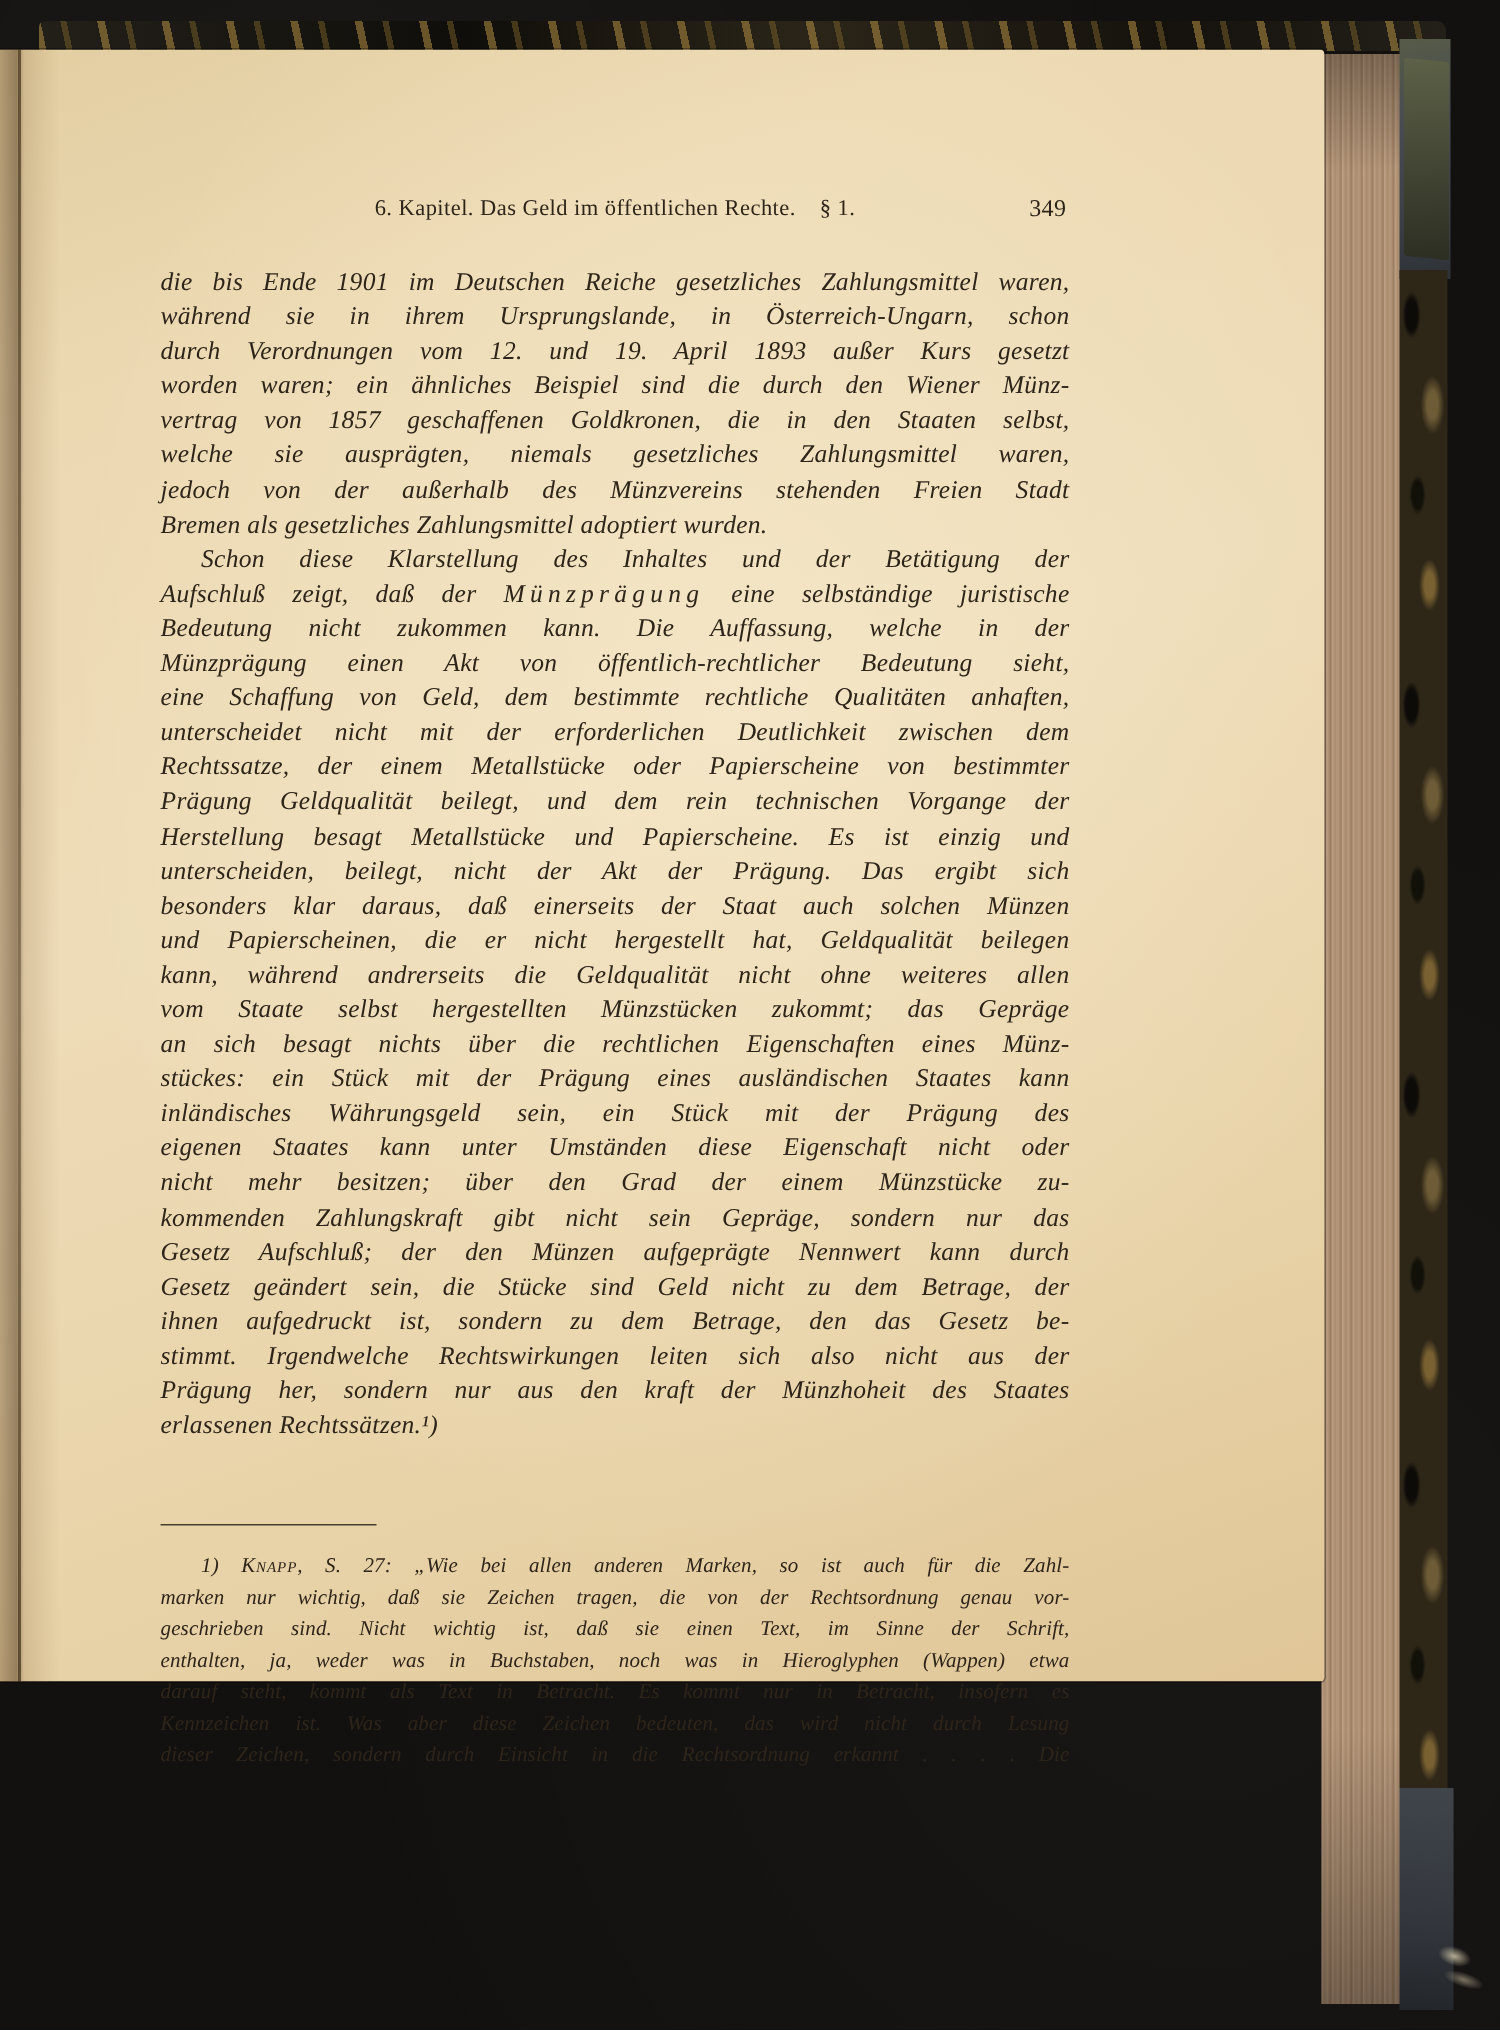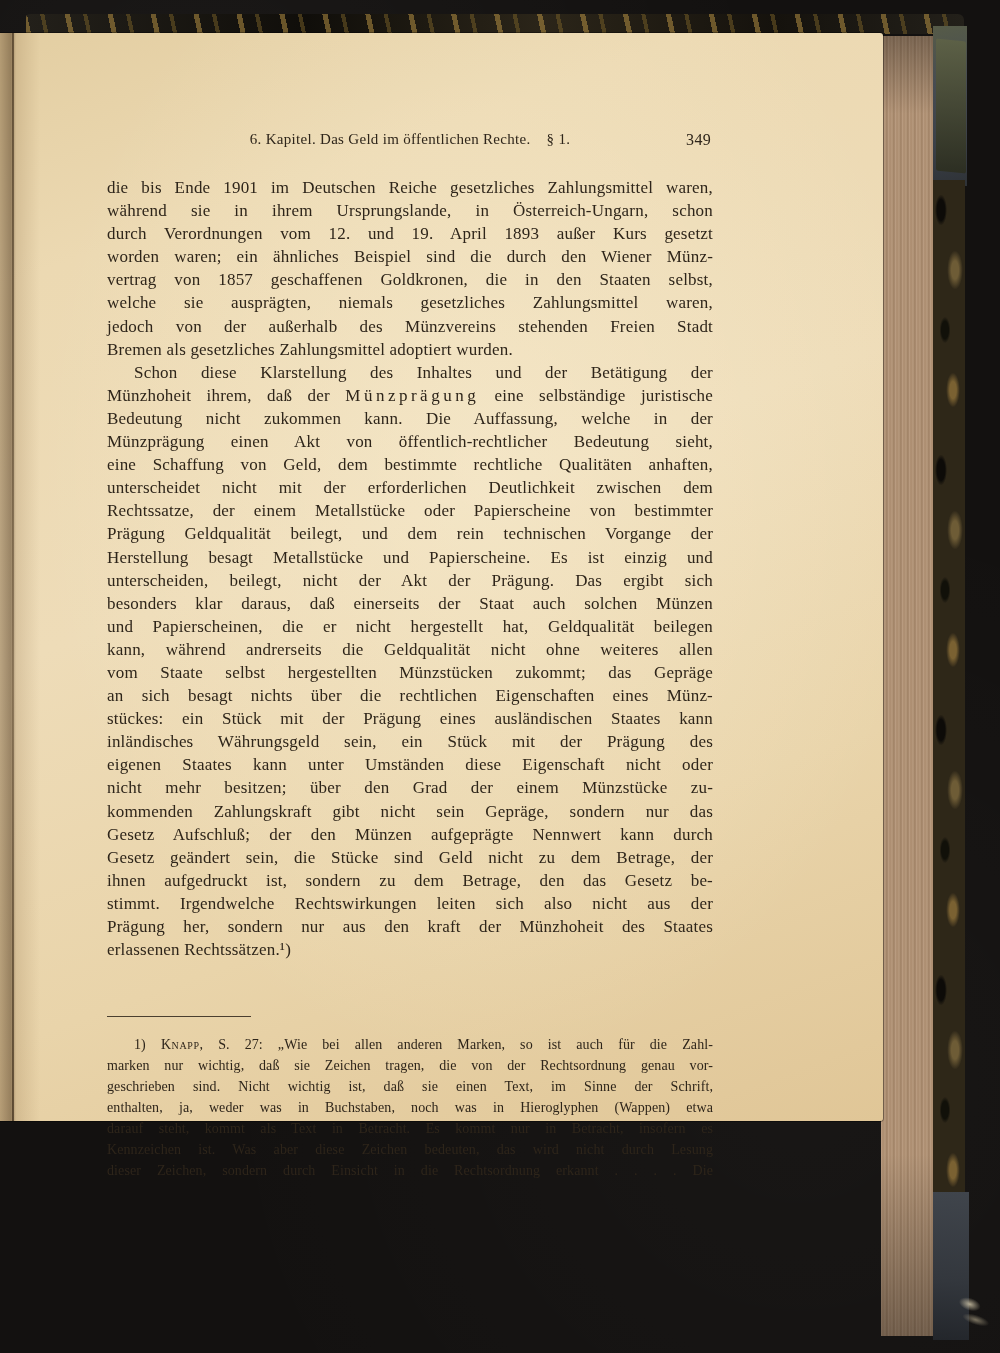--- a/index.html
+++ b/index.html
@@ -101,20 +101,21 @@
   .footnote-rule{
     position:absolute;left:107px;top:983px;width:144px;height:0;
     border-top:1.6px solid rgba(46,37,26,0.85);
   }
   .footnote{top:1001px;font-size:14px;line-height:21px;letter-spacing:0.1px;}
 
   .tline{
     text-align:justify;
     text-align-last:justify;
     min-height:1em;
+    font-style:italic;
   }
   .tline.endline{text-align-last:left;}
   .tline.indent{text-indent:27px;}
   .sperr{letter-spacing:3.5px;}
   .smallcaps{font-variant:small-caps;letter-spacing:0.6px;}
 </style>
 </head>
 <body>
 
 <div class="stage">
@@ -143,21 +144,21 @@
           <div class="tline"><span>während sie in ihrem Ursprungslande, in Österreich-Ungarn, schon</span></div>
           <div class="tline"><span>durch Verordnungen vom 12. und 19. April 1893 außer Kurs gesetzt</span></div>
           <div class="tline"><span>worden waren; ein ähnliches Beispiel sind die durch den Wiener Münz-</span></div>
           <div class="tline"><span>vertrag von 1857 geschaffenen Goldkronen, die in den Staaten selbst,</span></div>
           <div class="tline"><span>welche sie ausprägten, niemals gesetzliches Zahlungsmittel waren,</span></div>
           <div class="tline"><span>jedoch von der außerhalb des Münzvereins stehenden Freien Stadt</span></div>
           <div class="tline endline"><span>Bremen als gesetzliches Zahlungsmittel adoptiert wurden.</span></div>
         </div>
       <div class="para">
           <div class="tline indent"><span>Schon diese Klarstellung des Inhaltes und der Betätigung der</span></div>
-          <div class="tline"><span>Münzhoheit ihrem, daß der </span><span class="sperr">Münzprägung</span><span> eine selbständige juristische</span></div>
+          <div class="tline"><span>Aufschluß zeigt, daß der </span><span class="sperr">Münzprägung</span><span> eine selbständige juristische</span></div>
           <div class="tline"><span>Bedeutung nicht zukommen kann. Die Auffassung, welche in der</span></div>
           <div class="tline"><span>Münzprägung einen Akt von öffentlich-rechtlicher Bedeutung sieht,</span></div>
           <div class="tline"><span>eine Schaffung von Geld, dem bestimmte rechtliche Qualitäten anhaften,</span></div>
           <div class="tline"><span>unterscheidet nicht mit der erforderlichen Deutlichkeit zwischen dem</span></div>
           <div class="tline"><span>Rechtssatze, der einem Metallstücke oder Papierscheine von bestimmter</span></div>
           <div class="tline"><span>Prägung Geldqualität beilegt, und dem rein technischen Vorgange der</span></div>
           <div class="tline"><span>Herstellung besagt Metallstücke und Papierscheine. Es ist einzig und</span></div>
           <div class="tline"><span>unterscheiden, beilegt, nicht der Akt der Prägung. Das ergibt sich</span></div>
           <div class="tline"><span>besonders klar daraus, daß einerseits der Staat auch solchen Münzen</span></div>
           <div class="tline"><span>und Papierscheinen, die er nicht hergestellt hat, Geldqualität beilegen</span></div>

